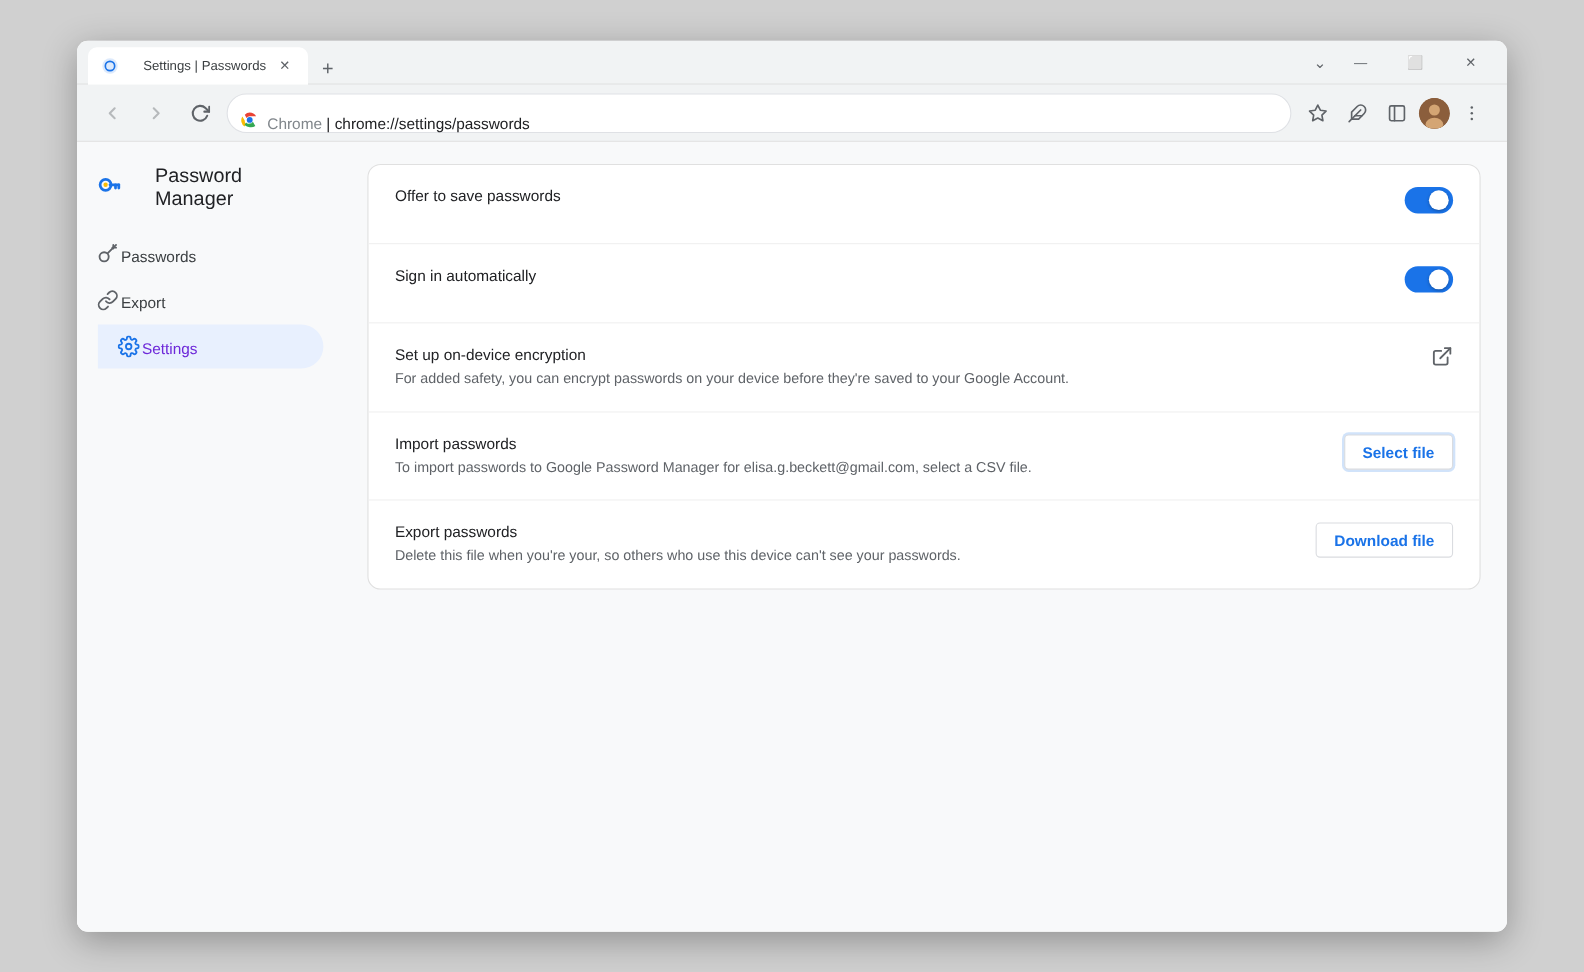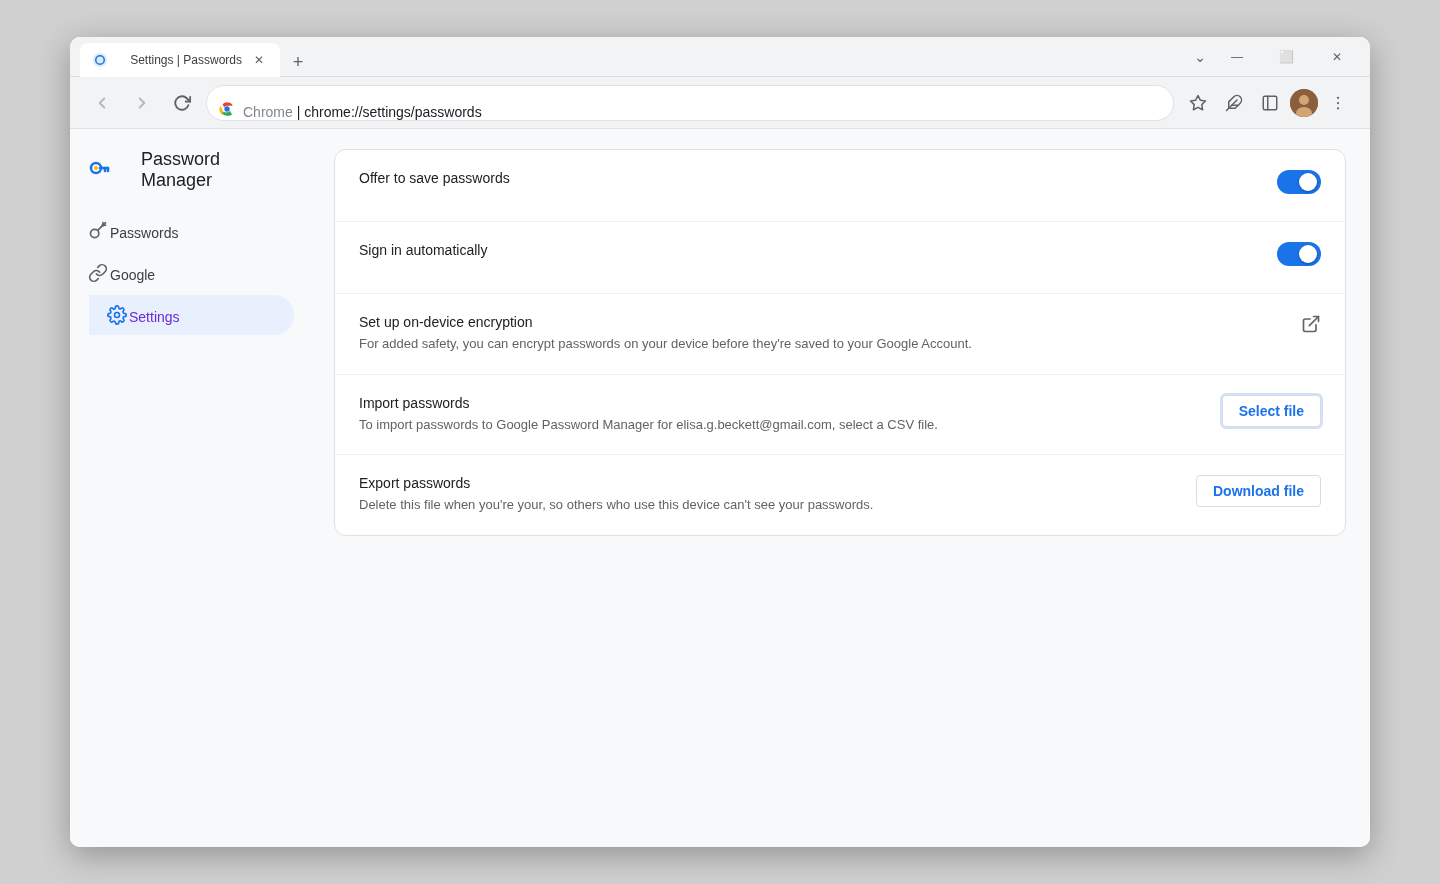--- a/index.html
+++ b/index.html
@@ -506,21 +506,21 @@
           </span>
           <span>Passwords</span>
         </div>
         <div class="nav-item">
           <span class="nav-icon">
             <svg width="20" height="20" viewBox="0 0 24 24" fill="none" stroke="#5f6368" stroke-width="2" stroke-linecap="round" stroke-linejoin="round">
               <path d="M10 13a5 5 0 0 0 7.54.54l3-3a5 5 0 0 0-7.07-7.07l-1.72 1.71"></path>
               <path d="M14 11a5 5 0 0 0-7.54-.54l-3 3a5 5 0 0 0 7.07 7.07l1.71-1.71"></path>
             </svg>
           </span>
-          <span>Google</span>
+          <span>Export</span>
         </div>
         <div class="nav-item active">
           <span class="nav-icon">
             <svg width="20" height="20" viewBox="0 0 24 24" fill="none" stroke="#1a73e8" stroke-width="2" stroke-linecap="round" stroke-linejoin="round">
               <circle cx="12" cy="12" r="3"></circle>
               <path d="M19.4 15a1.65 1.65 0 0 0 .33 1.82l.06.06a2 2 0 0 1-2.83 2.83l-.06-.06a1.65 1.65 0 0 0-1.82-.33 1.65 1.65 0 0 0-1 1.51V21a2 2 0 0 1-4 0v-.09A1.65 1.65 0 0 0 9 19.4a1.65 1.65 0 0 0-1.82.33l-.06.06a2 2 0 0 1-2.83-2.83l.06-.06A1.65 1.65 0 0 0 4.68 15a1.65 1.65 0 0 0-1.51-1H3a2 2 0 0 1 0-4h.09A1.65 1.65 0 0 0 4.6 9a1.65 1.65 0 0 0-.33-1.82l-.06-.06a2 2 0 0 1 2.83-2.83l.06.06A1.65 1.65 0 0 0 9 4.68a1.65 1.65 0 0 0 1-1.51V3a2 2 0 0 1 4 0v.09a1.65 1.65 0 0 0 1 1.51 1.65 1.65 0 0 0 1.82-.33l.06-.06a2 2 0 0 1 2.83 2.83l-.06.06A1.65 1.65 0 0 0 19.4 9a1.65 1.65 0 0 0 1.51 1H21a2 2 0 0 1 0 4h-.09a1.65 1.65 0 0 0-1.51 1z"></path>
             </svg>
           </span>
           <span>Settings</span>
         </div>

